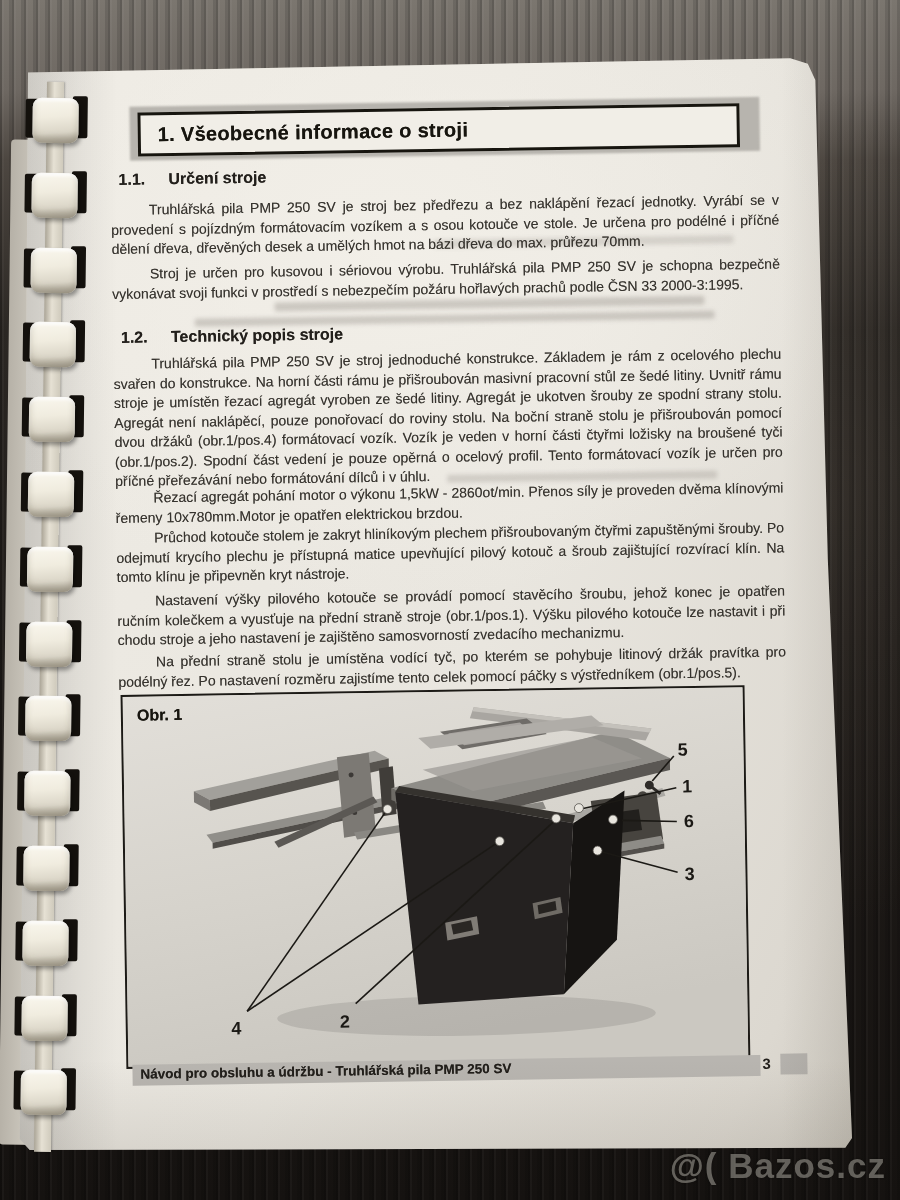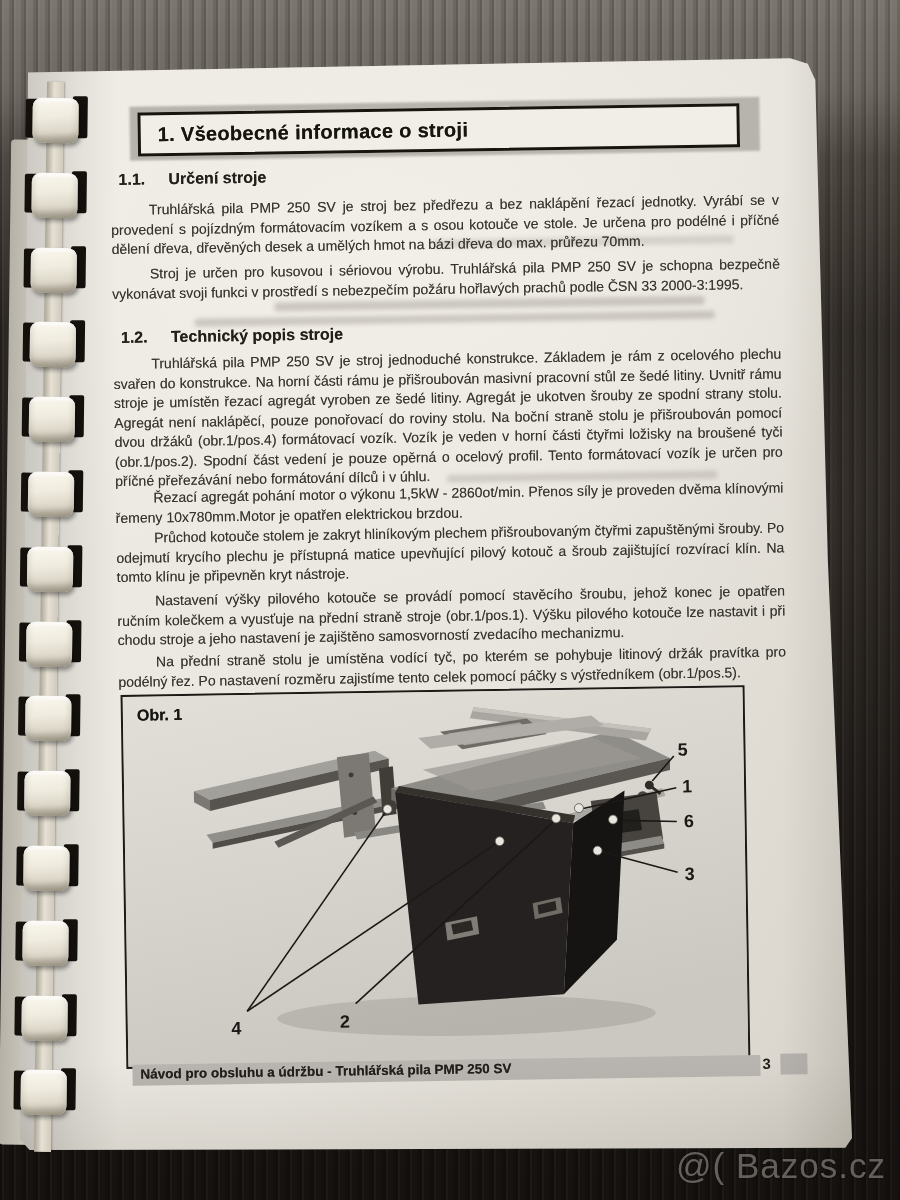--- a/index.html
+++ b/index.html
@@ -14,21 +14,21 @@
     background:
       repeating-linear-gradient(90deg,
         rgba(0,0,0,.22) 0 2px, rgba(255,255,255,.03) 2px 4px,
         transparent 4px 9px, rgba(0,0,0,.12) 9px 12px),
       radial-gradient(ellipse 500px 600px at 92% 42%, rgba(120,110,98,.18), transparent 70%),
       linear-gradient(180deg,#7b766f 0,#6e6862 90px,#4d4741 160px,#2b2723 330px,#201c19 640px,#151210 100%);
   }
   
   .watermark{
     position:absolute;right:14px;bottom:14px;z-index:6;
-    font-size:35px;font-weight:normal;letter-spacing:1px;
+    font-size:35px;font-weight:bold;letter-spacing:1px;
     color:rgba(172,167,158,.55);
     text-shadow:0 0 2px rgba(0,0,0,.4);
   }
   
   .page-under{
     position:absolute;left:5px;top:140px;width:78px;height:1005px;z-index:1;
     background:linear-gradient(90deg,#b6b1a7,#d9d5cb 55%,#c6c1b6);
     transform:rotate(.7deg);border-radius:4px;
   }
   .page{

